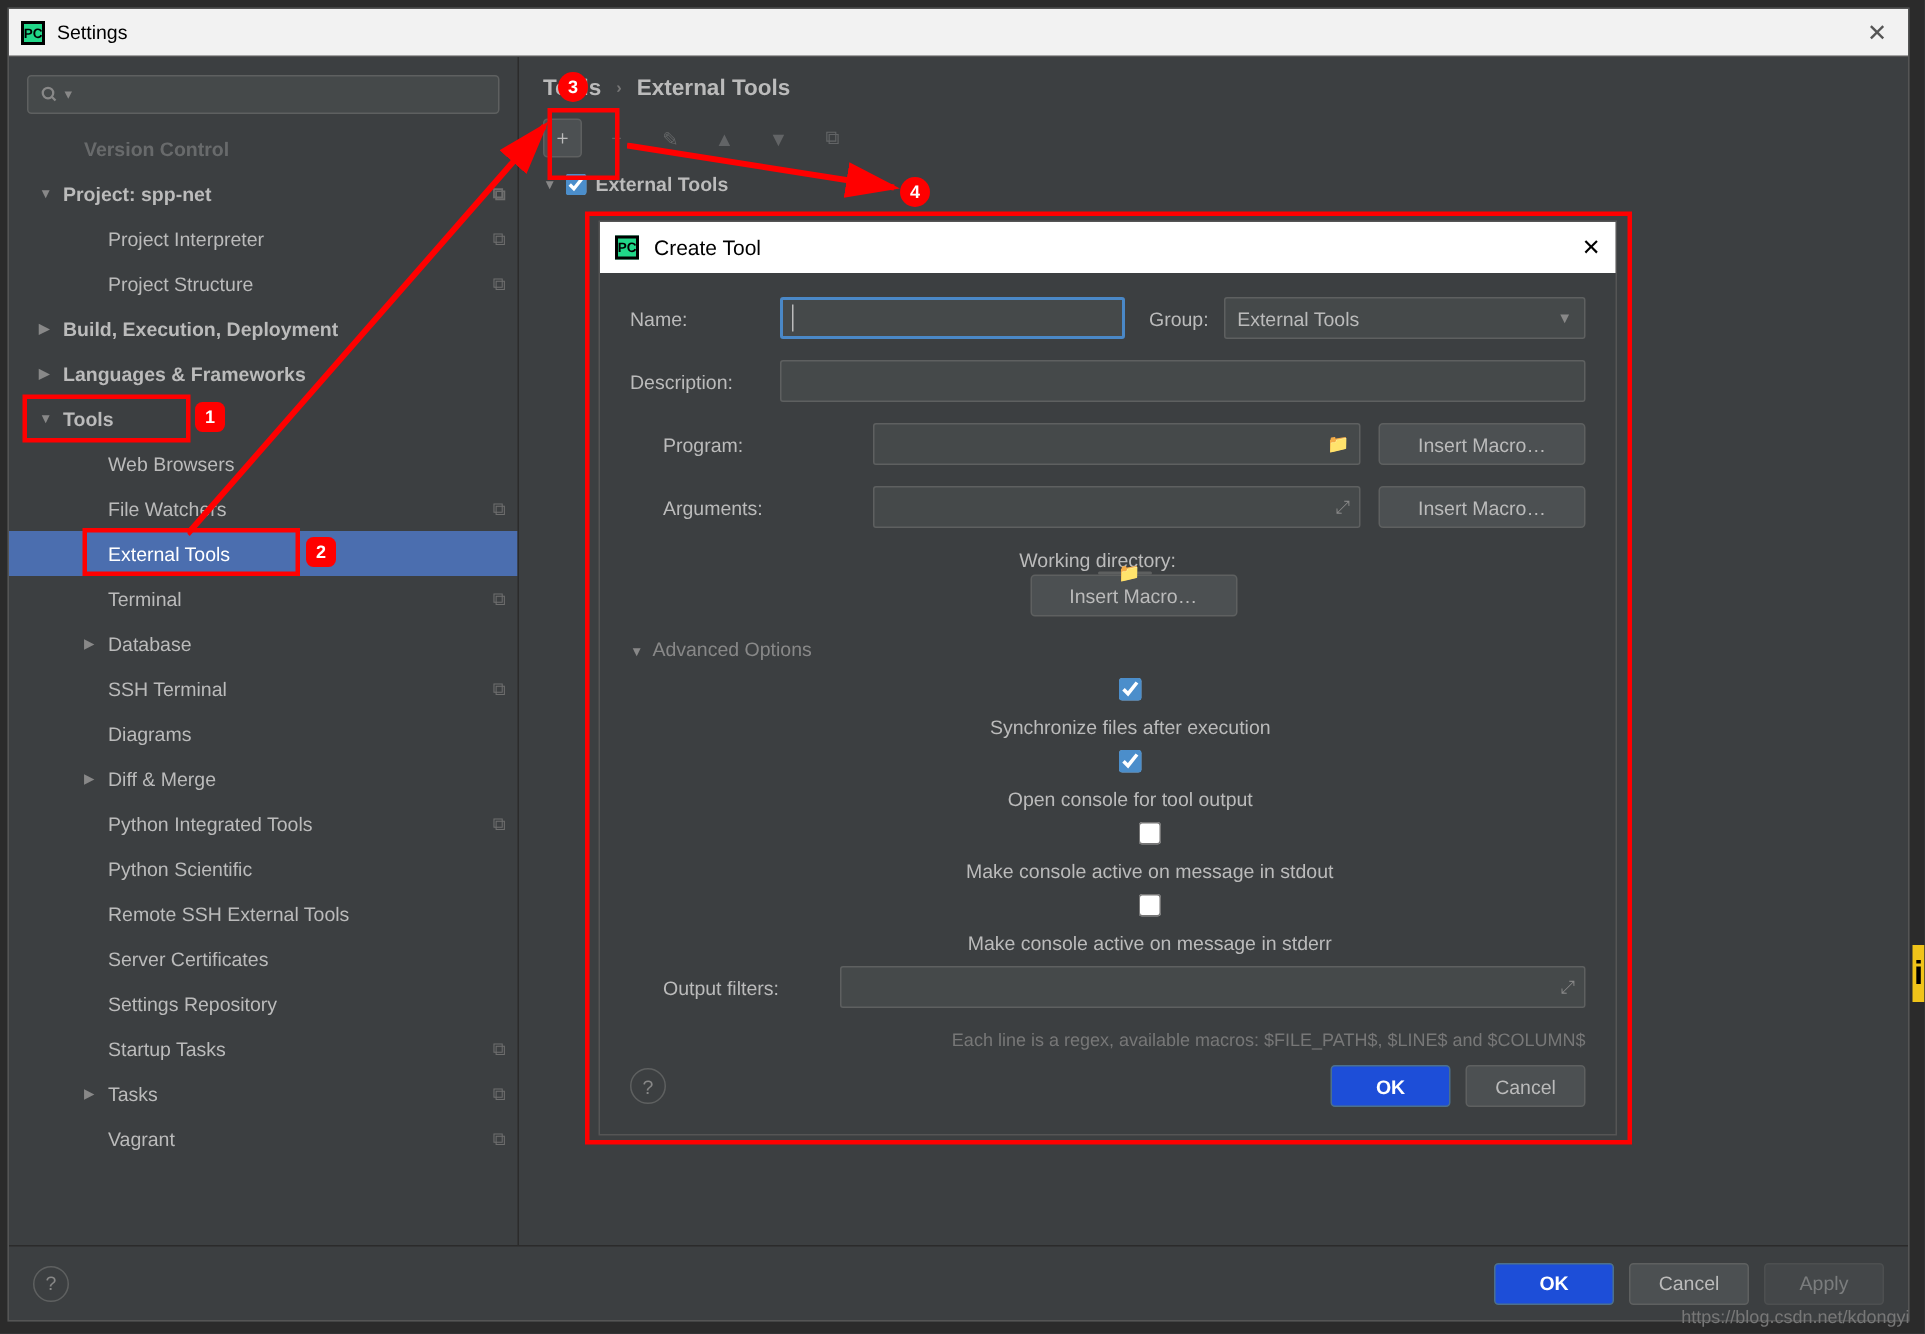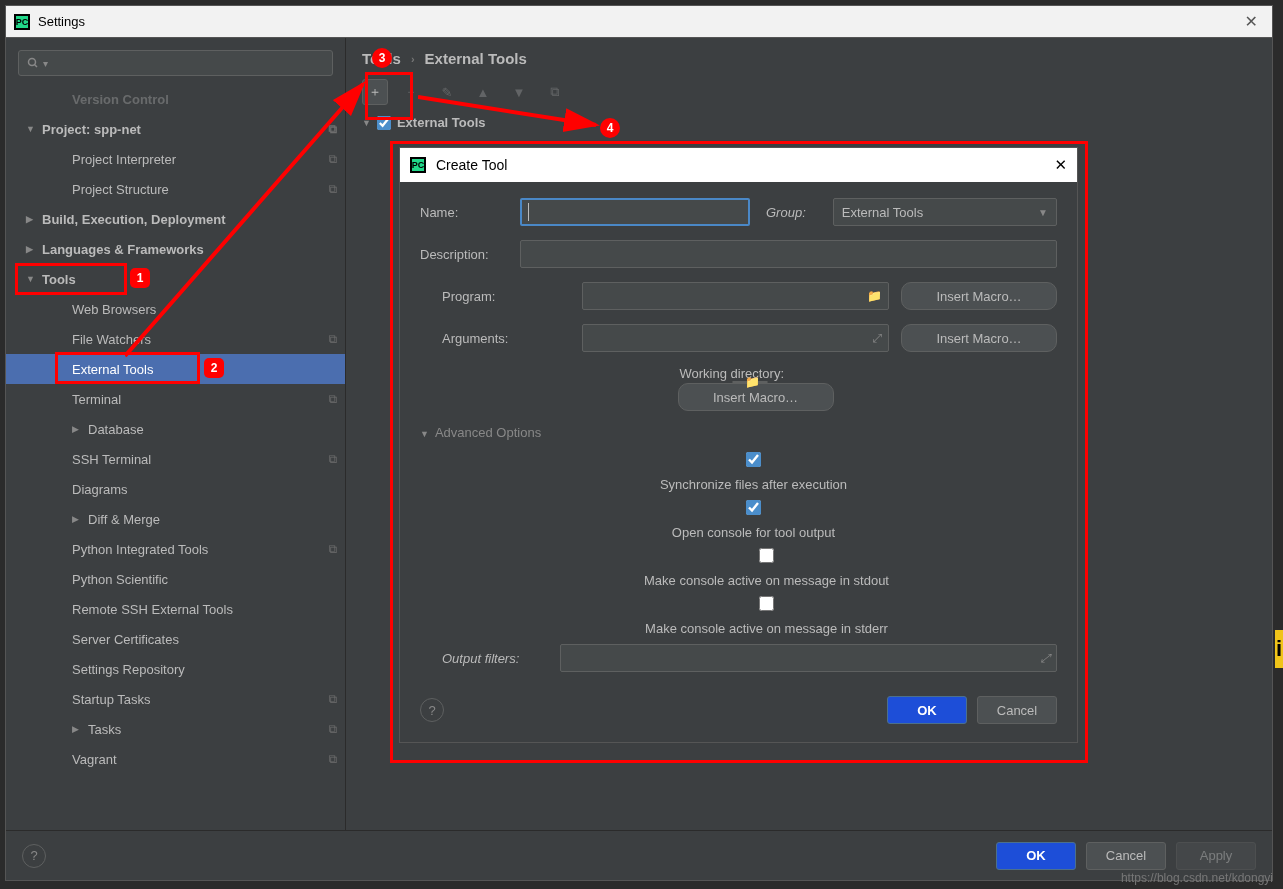--- a/index.html
+++ b/index.html
@@ -93,21 +93,21 @@
   position: relative;
 }
 .tree-item.bold { font-weight: bold; }
 .tree-item.selected { background: #4b6eaf; color: #fff; }
 .tree-item .arrow {
   width: 10px;
   font-size: 9px;
   margin-right: 6px;
   color: #888;
 }
-.tree-item.lvl1 { padding-left: 66px; }
+.tree-item.lvl1 { padding-left: 50px; }
 .tree-item.lvl2 { padding-left: 66px; }
 .tree-item .conf-icon {
   margin-left: auto;
   font-size: 12px;
   color: #6e6e6e;
 }
 
 .main {
   flex: 1;
   background: #3c3f41;
@@ -214,21 +214,21 @@
   border-radius: 3px;
   border: 1px solid #5e6060;
   background: #4c5052;
   color: #bbb;
   display: inline-flex;
   align-items: center;
   justify-content: center;
   cursor: pointer;
 }
 .btn.primary { background: #1d4ed8; border-color:#4c708c; color:#fff; font-weight:bold; }
-.macro-btn { width: 156px; border-radius: 10px; }
+.macro-btn { width: 138px; }
 
 .chk-row { display:flex; align-items:center; gap:10px; margin-bottom:8px; padding-left:30px;flex-direction:column; }
 .chk-row input { width:15px; height:15px; accent-color:#4b8ecb; }
 
 .hint { color: #777; font-size: 12px; text-align: right; margin-top: 6px; }
 
 .dialog-footer {
   display: flex;
   align-items: center;
   padding: 10px 0 4px;
@@ -445,21 +445,21 @@
     <span class="pc-icon" style="width:16px;height:16px;background:#21d789;border:2px solid #000;font-size:9px;font-weight:bold;color:#000;display:inline-flex;align-items:center;justify-content:center;">PC</span>
     <span>Create Tool</span>
     <span class="close">✕</span>
   </div>
   <div class="dialog-body">
     <div class="form-row">
       <span class="form-label">Name:</span>
       <div class="text-input focused" style="width:230px;flex:none;position:relative;">
         <span style="position:absolute;left:6px;top:3px;width:1px;height:18px;background:#bbb;"></span>
       </div>
-      <span class="form-label" style="width:auto;margin-left:16px;margin-right:27px;font-style:italic;">Group:</span>
+      <span class="form-label" style="width:auto;margin-left:16px;margin-right:10px;">Group:</span>
       <div class="select" style="flex:1;">
         <span>External Tools</span>
         <span class="chev">▼</span>
       </div>
     </div>
     <div class="form-row">
       <span class="form-label">Description:</span>
       <div class="text-input"></div>
     </div>
 
@@ -498,26 +498,27 @@
     </div>
     <div class="chk-row" style="padding-left:56px;">
       <input type="checkbox" style="">
       <span>Make console active on message in stdout</span>
     </div>
     <div class="chk-row" style="padding-left:56px;">
       <input type="checkbox" style="">
       <span>Make console active on message in stderr</span>
     </div>
 
-    <div class="form-row" style="padding-left:22px;font-style:italic;">
+    <div class="form-row" style="padding-left:22px;">
       <span class="form-label" style="width:118px;">Output filters:</span>
       <div class="text-input withicon" style="position:relative;">
         <span class="input-icon">⤢</span>
       </div>
     </div>
+    <div class="hint">Each line is a regex, available macros: $FILE_PATH$, $LINE$ and $COLUMN$</div>
 
     <div class="dialog-footer">
       <span class="help-circle">?</span>
       <span class="spacer"></span>
       <span class="btn primary" style="width:80px;">OK</span>
       <span class="btn" style="width:80px;margin-left:10px;">Cancel</span>
     </div>
   </div>
 </div>
 

